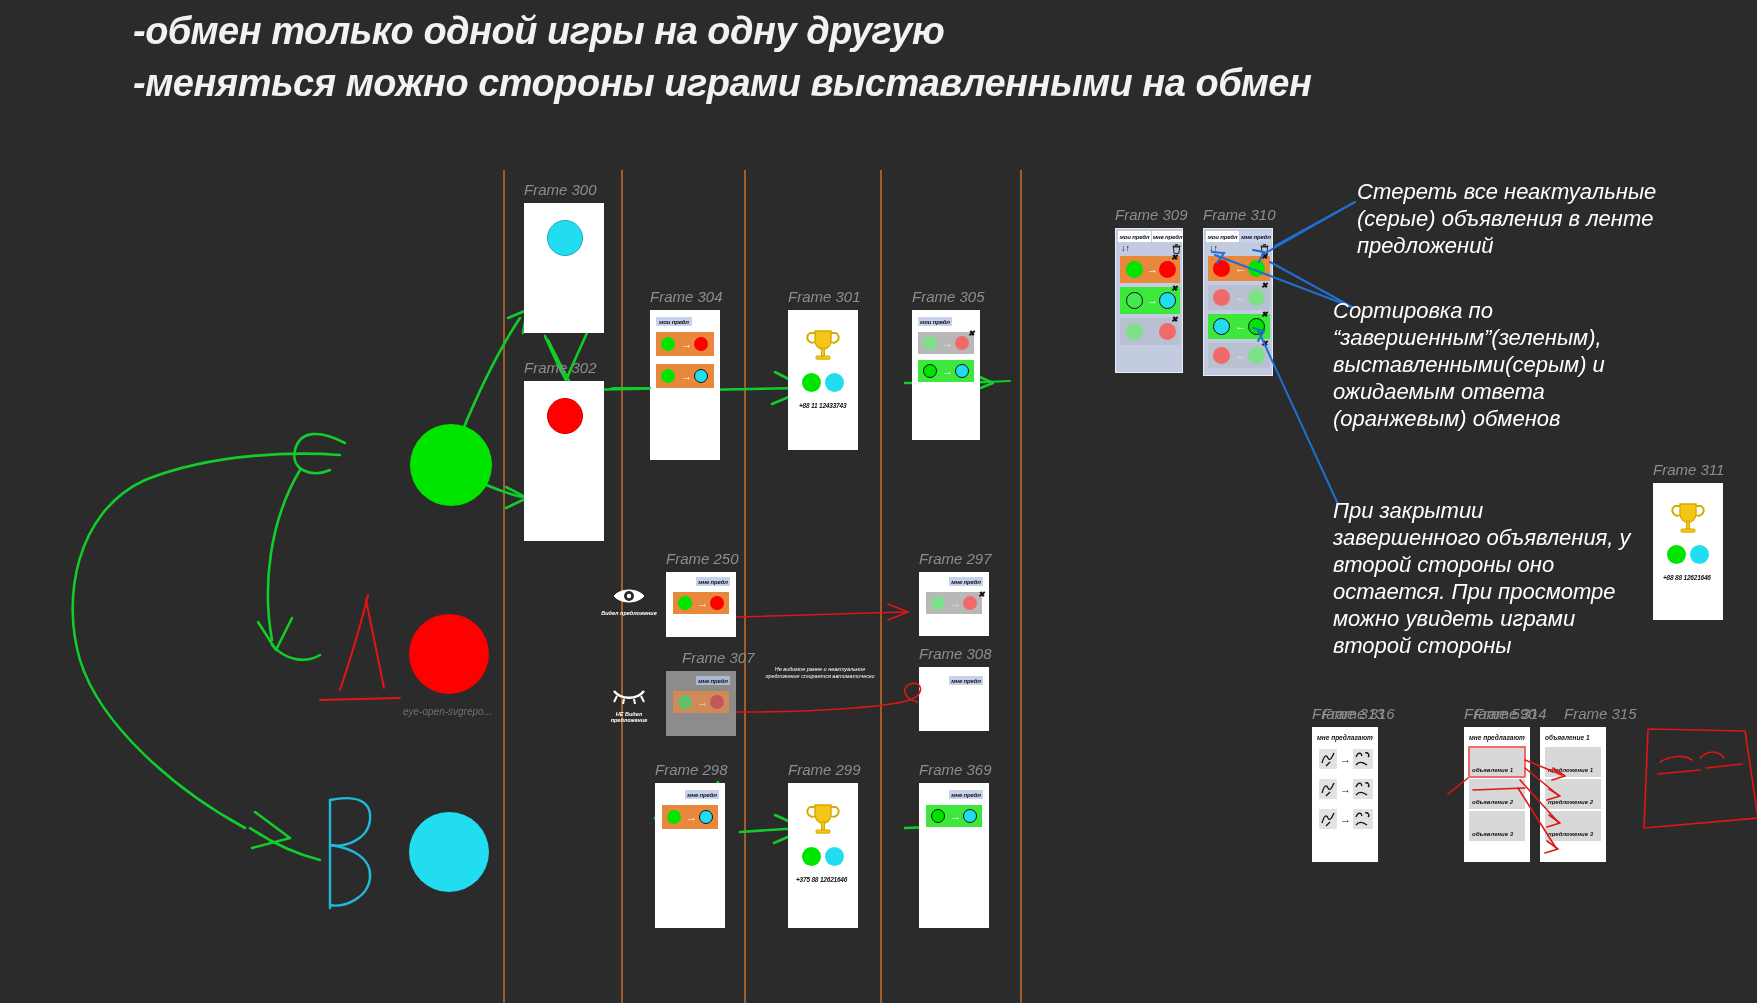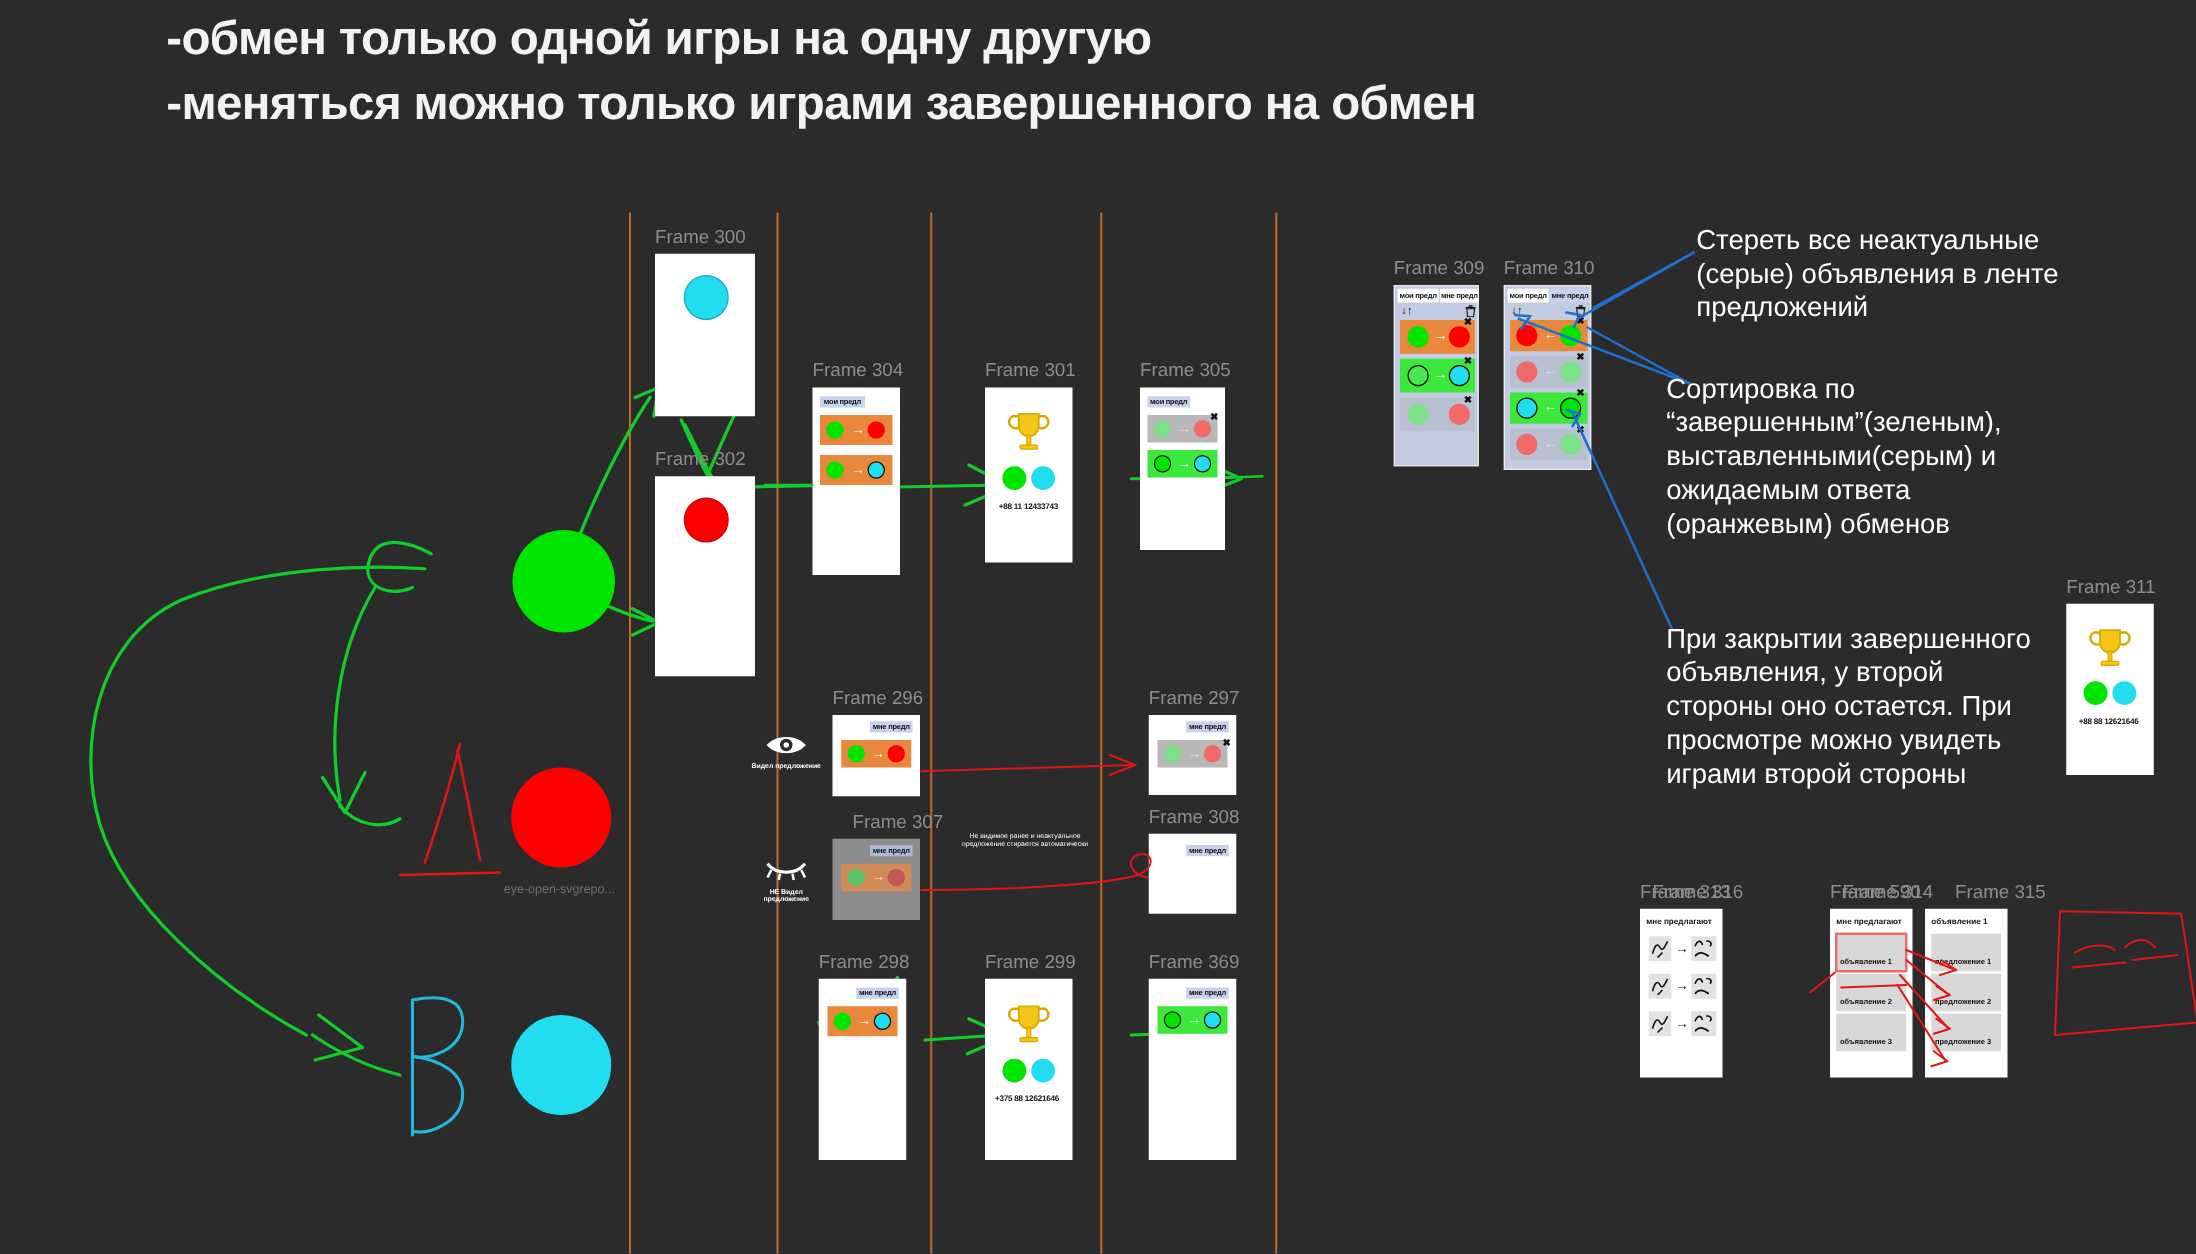--- a/index.html
+++ b/index.html
@@ -2,21 +2,21 @@
 <html><head>
 <meta charset="utf-8">
 <style>
   html,body{margin:0;padding:0;}
   body{
     width:1757px;height:1003px;
     background:#2b2b2b;
     font-family:"Liberation Sans", sans-serif;
     overflow:hidden;position:relative;
   }
-  .canvas{position:absolute;inset:0;}
+  .canvas{position:absolute;inset:0;font-style:italic;}
   svg.overlay{position:absolute;left:0;top:0;width:1757px;height:1003px;pointer-events:none;}
 
   
   .headline{position:absolute;color:#f2f2f2;font-weight:700;letter-spacing:-0.5px;white-space:nowrap;}
   #note-line-1{left:133px;top:10px;font-size:38px;}
   #note-line-2{left:133px;top:62px;font-size:38px;}
 
   
   .annot{position:absolute;color:#ffffff;font-size:22px;line-height:27px;font-weight:400;}
   #annot-erase{left:1357px;top:178px;width:330px;}
@@ -67,21 +67,21 @@
 
   <svg class="overlay">
     <line x1="504" y1="170" x2="504" y2="1003" stroke="#c06a2a" stroke-width="1.6"></line>
     <line x1="622" y1="170" x2="622" y2="1003" stroke="#c06a2a" stroke-width="1.6"></line>
     <line x1="745" y1="170" x2="745" y2="1003" stroke="#c06a2a" stroke-width="1.6"></line>
     <line x1="881" y1="170" x2="881" y2="1003" stroke="#c06a2a" stroke-width="1.6"></line>
     <line x1="1021" y1="170" x2="1021" y2="1003" stroke="#c06a2a" stroke-width="1.6"></line>
   </svg>
 
   <div class="headline" id="note-line-1">-обмен только одной игры на одну другую</div>
-  <div class="headline" id="note-line-2">-меняться можно только играми завершенного на обмен</div>
+  <div class="headline" id="note-line-2">-меняться можно стороны играми выставленными на обмен</div>
 
   <svg class="overlay">
     <g fill="none" stroke="#12cc2a" stroke-width="2.6" stroke-linecap="round" stroke-linejoin="round">
 
       <path d="M345 443 C 320 430 300 430 295 450 C 290 470 312 478 330 470"></path>
       <path d="M340 455 C 300 452 215 452 145 480 C 75 512 62 600 80 660 C 100 725 175 790 245 828"></path>
 
       <path d="M250 828 C 275 845 300 855 320 860"></path>
       <path d="M255 812 L 290 838 L 252 848"></path>
 
@@ -201,21 +201,21 @@
       </div>
       <div class="row green" style="left:6px;top:50px;width:56px;height:22px;">
         <div class="dot" style="left:5px;top:4px;width:14px;height:14px;background:#00e500;border:1px solid #111;box-sizing:border-box;"></div>
         <div class="arrow" style="left:24px;top:6px;">→</div>
         <div class="dot" style="left:37px;top:4px;width:14px;height:14px;background:#22dcf0;border:1px solid #111;box-sizing:border-box;"></div>
       </div>
     </div>
   </div>
 
   <div class="frame" style="left:666px;top:572px;">
-    <div class="frame-label" style="left:0px;top:-22px;">Frame 296</div>
+    <div class="frame-label" style="left:0px;top:-22px;">Frame 250</div>
     <div class="screen" style="left:0;top:0;width:70px;height:65px;">
       <div class="tab" style="left:30px;top:5px;width:34px;height:9px;">мне предл</div>
       <div class="row orange" style="left:7px;top:20px;width:56px;height:22px;">
         <div class="dot" style="left:5px;top:4px;width:14px;height:14px;background:#00e500;"></div>
         <div class="arrow" style="left:24px;top:6px;">→</div>
         <div class="dot" style="left:37px;top:4px;width:14px;height:14px;background:#ff0000;"></div>
       </div>
     </div>
 
     <svg style="position:absolute;left:-54px;top:14px;" width="34" height="20" viewBox="0 0 34 20">

